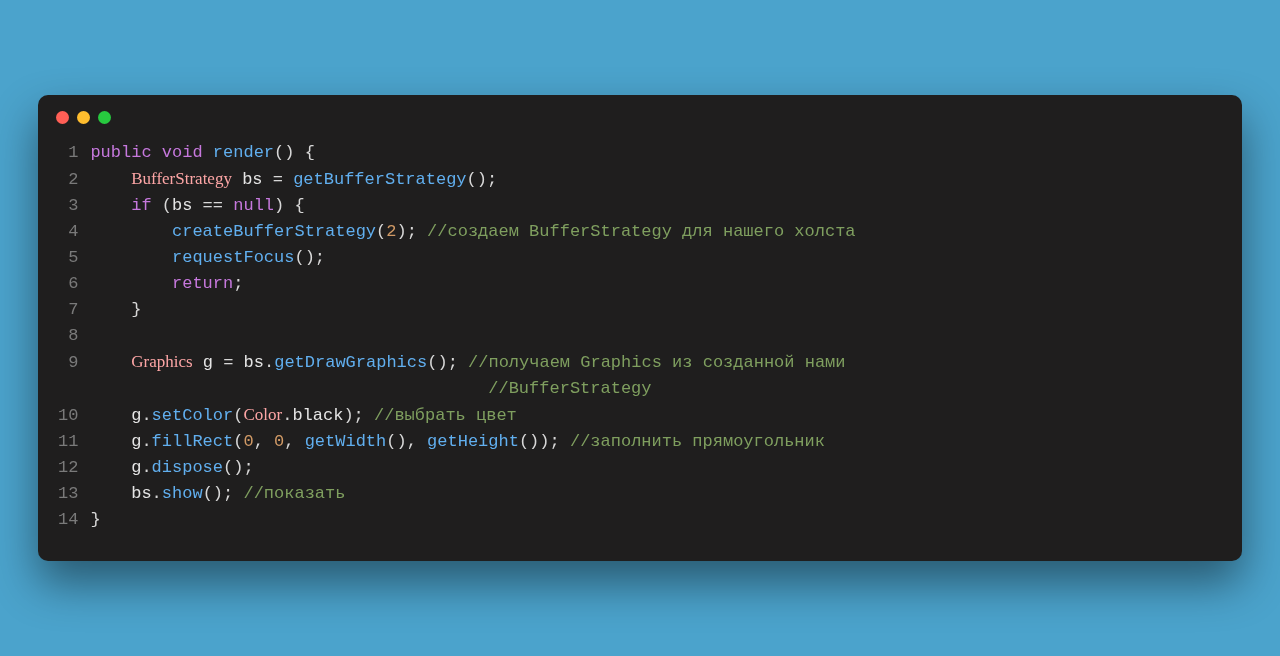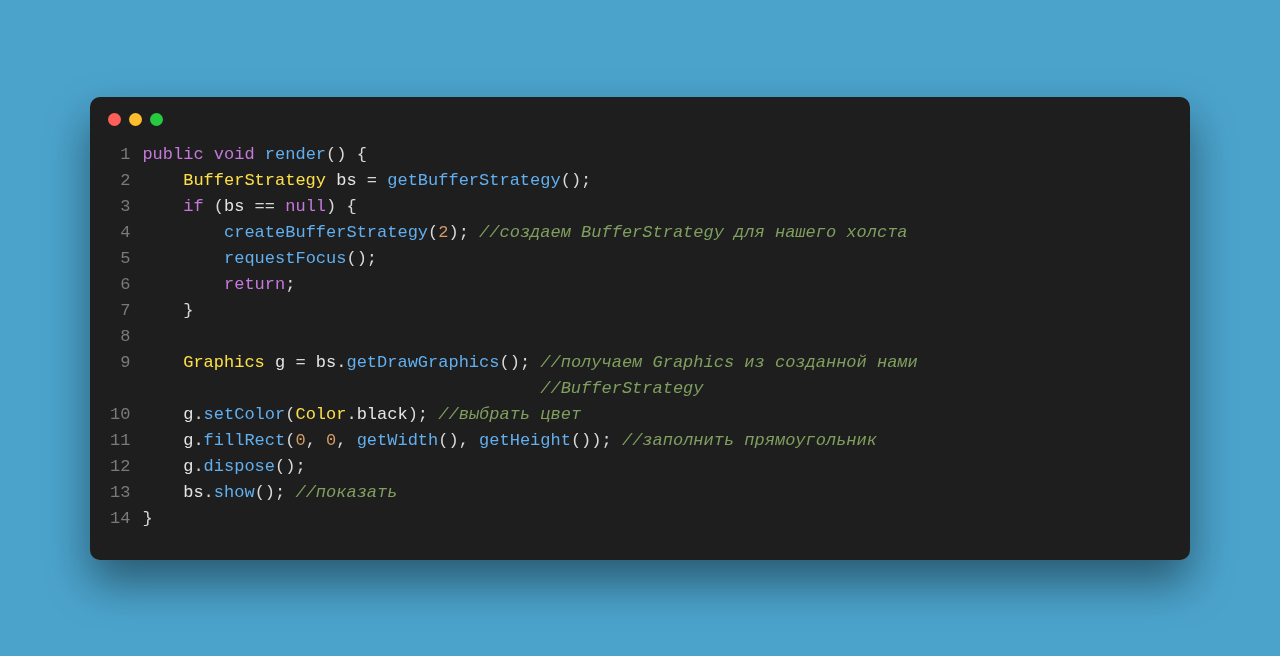--- a/index.html
+++ b/index.html
@@ -6,21 +6,21 @@
   body {
     background: #4ba3cc;
     width: 1280px;
     height: 656px;
     display: flex;
     align-items: center;
     justify-content: center;
     font-family: "SF Mono", "Monaco", "Menlo", "Consolas", "Liberation Mono", monospace;
   }
   .window {
-    width: 1100px;
+    width: 1204px;
     background: #1f1e1e;
     border-radius: 10px;
     box-shadow: 0 22px 45px rgba(0,0,0,0.45);
     padding-bottom: 28px;
   }
   .titlebar {
     display: flex;
     gap: 8px;
     padding: 16px 18px 10px 18px;
   }
@@ -42,26 +42,26 @@
   }
   .ln {
     display: inline-block;
     width: 2ch;
     text-align: right;
     color: #7a7a7a;
     margin-right: 12px;
     user-select: none;
   }
   .kw   { color: #c678dd; }  
-  .type { color: #fde047; }  
+  .type { color: #fca5a5; font-family: Liberation Serif, serif; }  
   .fn   { color: #61afef; }  
   .id   { color: #e5e5e5; }  
   .num  { color: #d19a66; }  
   .pun  { color: #d7d7d7; }  
-  .cmt  { color: #7f9f5f; font-style: italic; }
+  .cmt  { color: #7f9f5f; }
 </style>
 </head>
 <body>
 
 <div class="window">
   <div class="titlebar">
     <div class="dot red"></div>
     <div class="dot yellow"></div>
     <div class="dot green"></div>
   </div>

